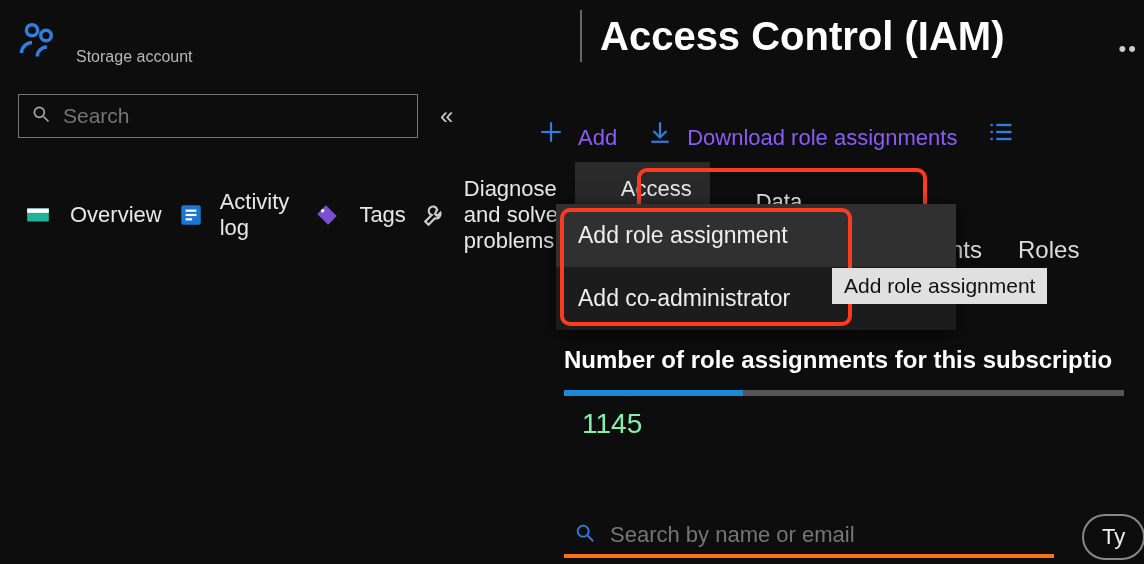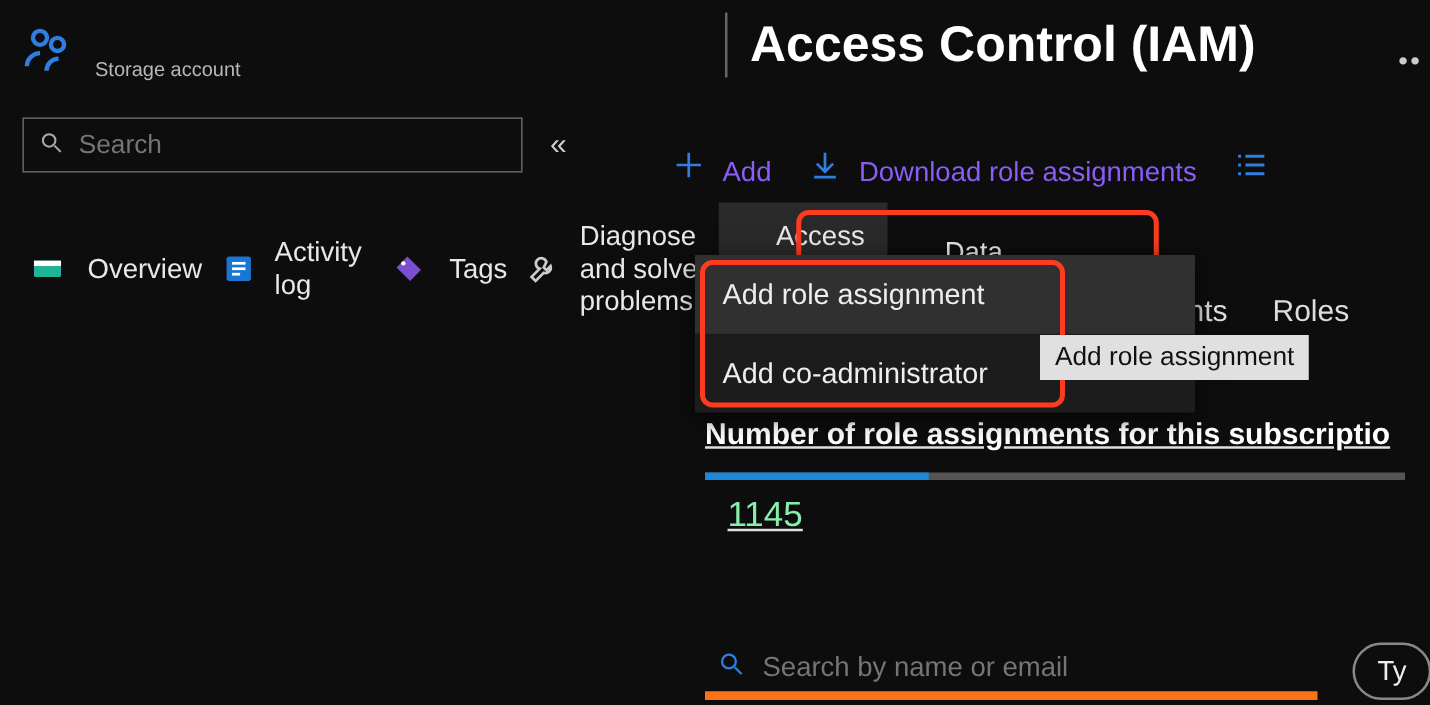--- a/index.html
+++ b/index.html
@@ -144,22 +144,21 @@
     left: 430px;
     top: 236px;
     display: flex;
     gap: 36px;
     font-size: 24px;
     color: #ddd;
   }
   .stats-block {
     position: absolute;
     left: 44px;
-    top: 334px;
-    text-decoration: underline;
+    top: 346px;
   }
   .stats-label { font-size: 24px; font-weight: 600; color: #fff; }
   .bar-track {
     width: 560px;
     height: 6px;
     background: #555;
     margin-top: 16px;
     position: relative;
   }
   .bar-fill {
@@ -173,21 +172,21 @@
     left: 44px;
     bottom: 4px;
     display: flex;
     align-items: center;
     gap: 28px;
     width: 620px;
   }
   .filter-input {
     display: flex;
     align-items: center;
-    border-bottom: 7px solid #f97316;
+    border-bottom: 4px solid #f97316;
     padding: 6px 10px;
     width: 490px;
   }
   .filter-input svg { width: 22px; height: 22px; margin-right: 14px; }
   .filter-input input {
     background: transparent;
     border: none;
     outline: none;
     color: #aaa;
     font-size: 22px;

